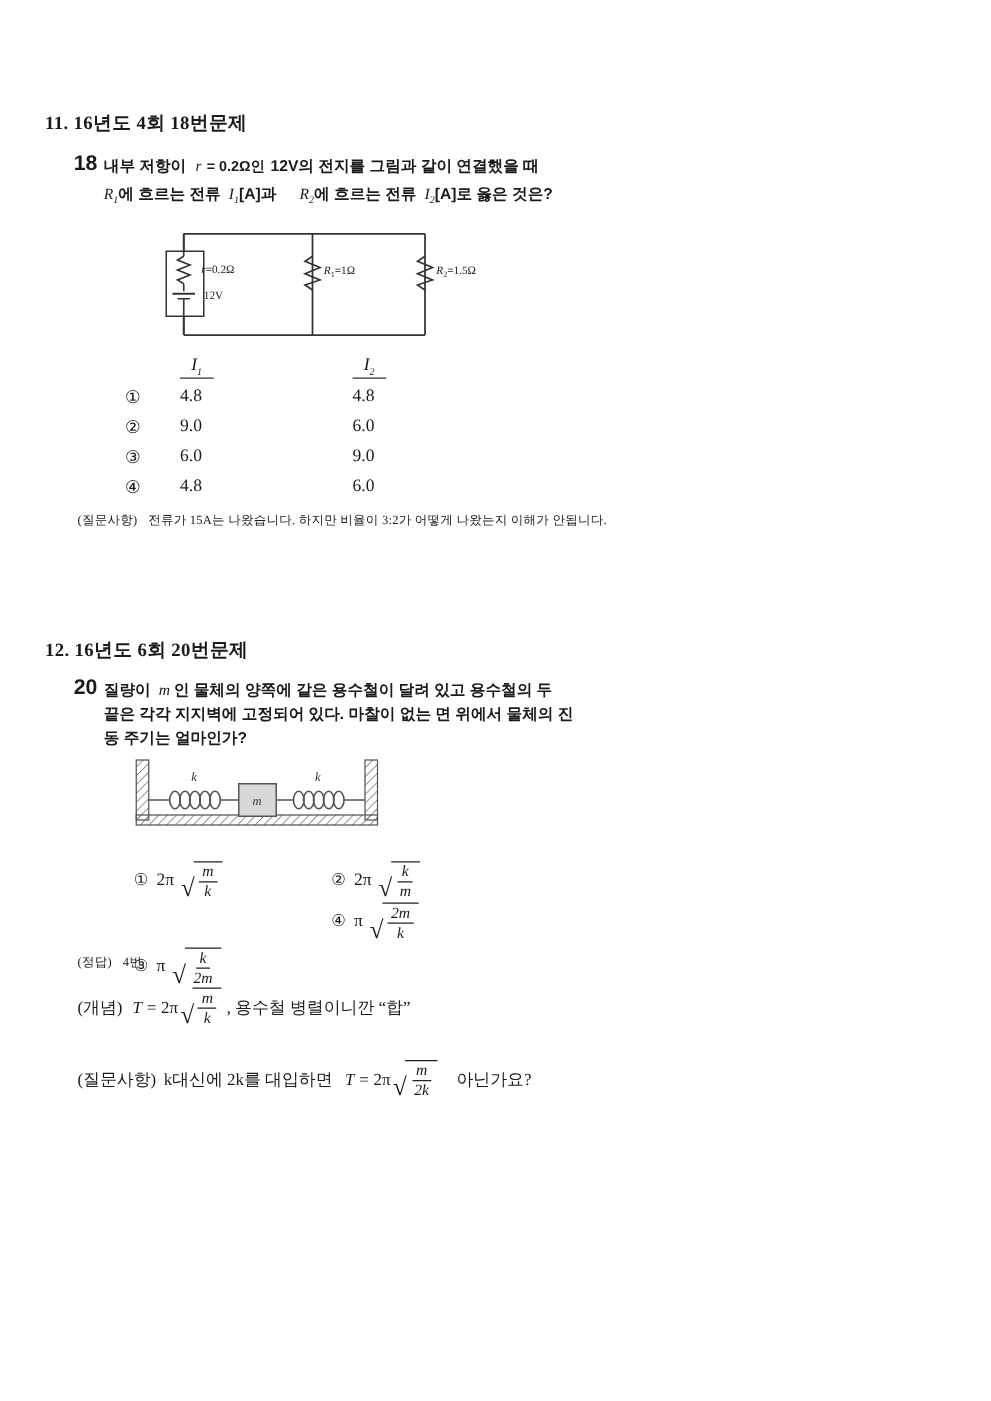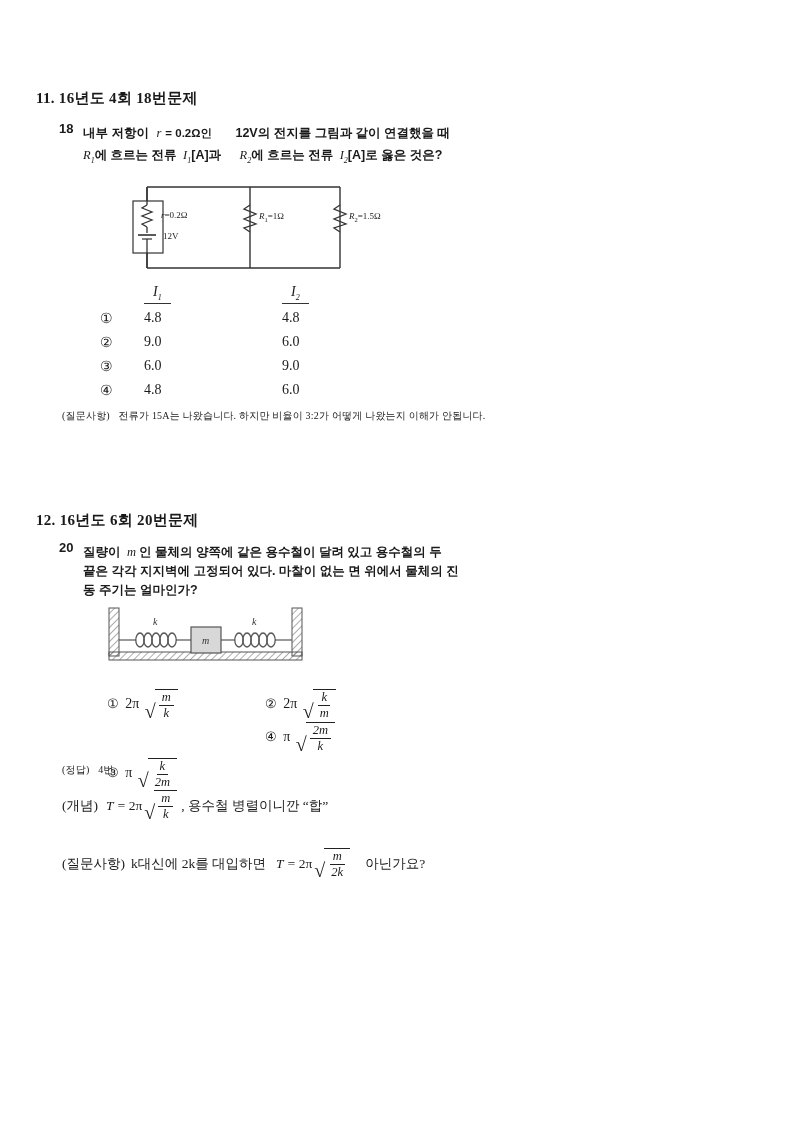--- a/index.html
+++ b/index.html
@@ -29,21 +29,21 @@
     font-weight: bold;
     font-size: 15px;
     letter-spacing: 0.3px;
     white-space: nowrap;
   }
 
   
   .prob-num {
     position: absolute;
     font-weight: bold;
-    font-size: 13px;
+    font-size: 17px;
     font-family: "Liberation Sans", sans-serif;
   }
   .prob-text {
     position: absolute;
     font-family: "Liberation Sans", sans-serif;
     font-size: 12.5px;
     font-weight: bold;
     line-height: 19px;
     white-space: nowrap;
   }
@@ -181,21 +181,21 @@
 
 <div class="page">
 
   <div class="sec-heading" style="left:36px; top:89px;">11. 16년도 4회 18번문제</div>
 
   <div class="prob-num" style="left:59px; top:121px;">18</div>
 
   <div class="prob-text" style="left:83px; top:124px;">
     <span>내부 저항이</span>
     <span class="mi" style="margin:0 4px;">r</span><span class="mn">= 0.2Ω인</span>
-    <span style="margin-left:20px;">12V의 전지를 그림과 같이 연결했을 때</span>
+    <span style="margin-left:1px;">12V의 전지를 그림과 같이 연결했을 때</span>
   </div>
 
   <div class="prob-text" style="left:83px; top:146px;">
     <span class="mi"><span>R</span><sub>1</sub></span><span>에 흐르는 전류</span>
     <span class="mi" style="margin-left:3px;"><span>I</span><sub>1</sub></span><span>[A]과</span>
     <span class="mi" style="margin-left:15px;"><span>R</span><sub>2</sub></span><span>에 흐르는 전류</span>
     <span class="mi" style="margin-left:3px;"><span>I</span><sub>2</sub></span><span>[A]로 옳은 것은?</span>
   </div>
 
   <div class="circuit" style="left:125px; top:183px; width:235px; height:90px;">

